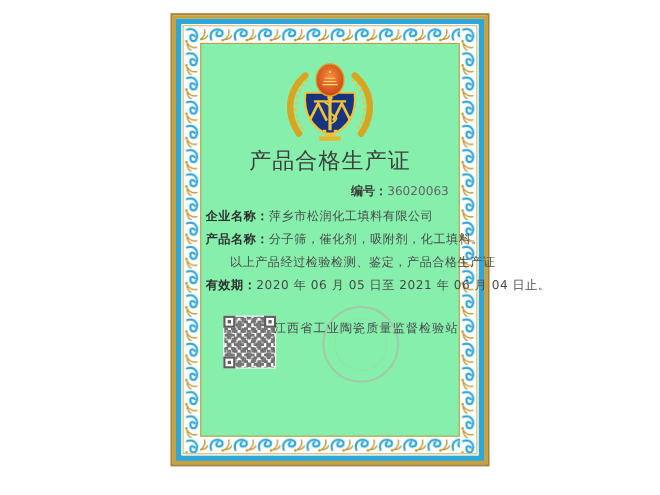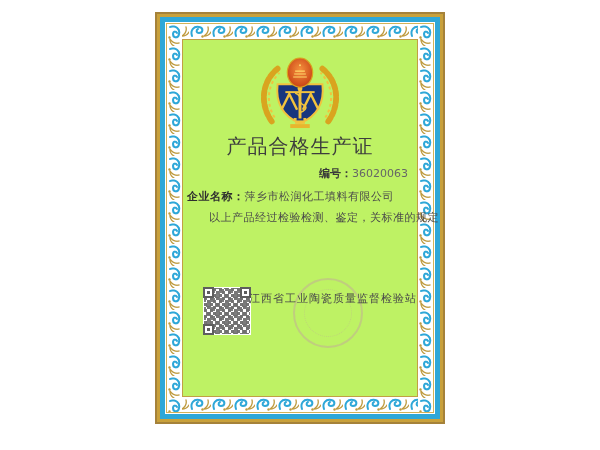--- a/index.html
+++ b/index.html
@@ -17,21 +17,21 @@
   .f1{border:3px solid #c9a13b;}
   .f2{border:5px solid #2ea7d8;}
   .f3{border:1px solid #ffffff;}
   .f4{border:1px solid #d2b258;position:relative;}
   .strip{position:absolute;display:block;}
   .strip-top{top:0;left:0;width:100%;height:15px;}
   .strip-bottom{bottom:0;left:0;width:100%;height:15px;}
   .strip-left{top:0;left:0;width:15px;height:100%;}
   .strip-right{top:0;right:0;width:15px;height:100%;}
   .inner{
-    position:absolute;inset:15px;border:1px solid #c29f44;background:#bef264;
+    position:absolute;inset:15px;border:1px solid #c29f44;background:#86efac;
   }
   
   .emblem{position:absolute;top:17px;left:50%;transform:translateX(-50%);
     width:88px;height:80px;}
   .title{
     position:absolute;top:93px;left:0;right:0;text-align:center;
     font-family:"DejaVu Serif","Liberation Serif",serif;
     font-size:20px;letter-spacing:1px;color:#3d3d3d;font-weight:500;
   }
   .serial{position:absolute;top:126px;left:136px;font-size:11px;color:#666;}
@@ -154,21 +154,27 @@
         <div class="title">产品合格生产证</div>
 
         <div class="serial">
           <span class="lbl">编号：</span><span>36020063</span>
         </div>
 
         <div class="bodytext">
           <div class="row">
             <span class="lbl">企业名称：</span><span>萍乡市松润化工填料有限公司</span>
           </div>
-          <div class="row indent">以上产品经过检验检测、鉴定，关标准的规定</div>
+          <div class="row">
+            <span class="lbl">产品名称：</span><span>分子筛，催化剂，吸附剂，化工填料。</span>
+          </div>
+          <div class="row indent">以上产品经过检验检测、鉴定，产品合格生产证</div>
+          <div class="row">
+            <span class="lbl">有效期：</span><span>2020 年 06 月 05 日至 2021 年 06 月 04 日止。</span>
+          </div>
         </div>
 
         <div class="seal"></div>
 
         <div class="qr">
           <div class="noise"></div>
           <div class="finder tl"></div>
           <div class="finder tr"></div>
           <div class="finder bl"></div>
         </div>

